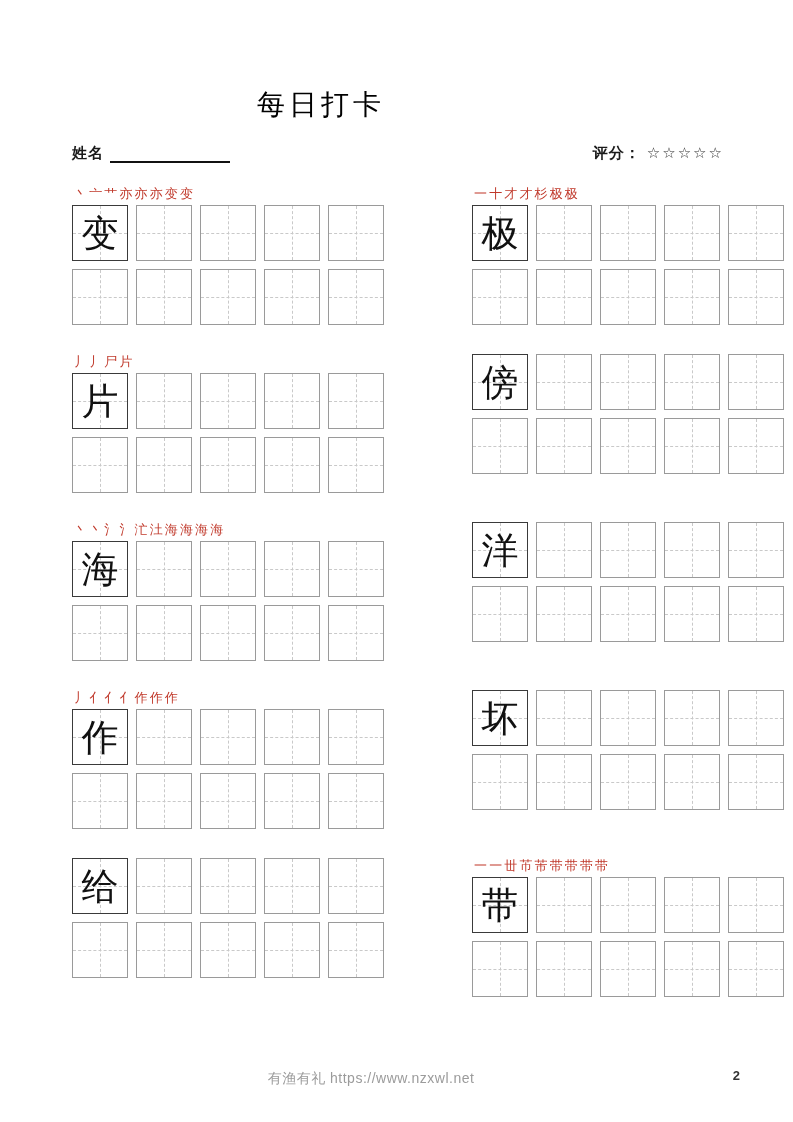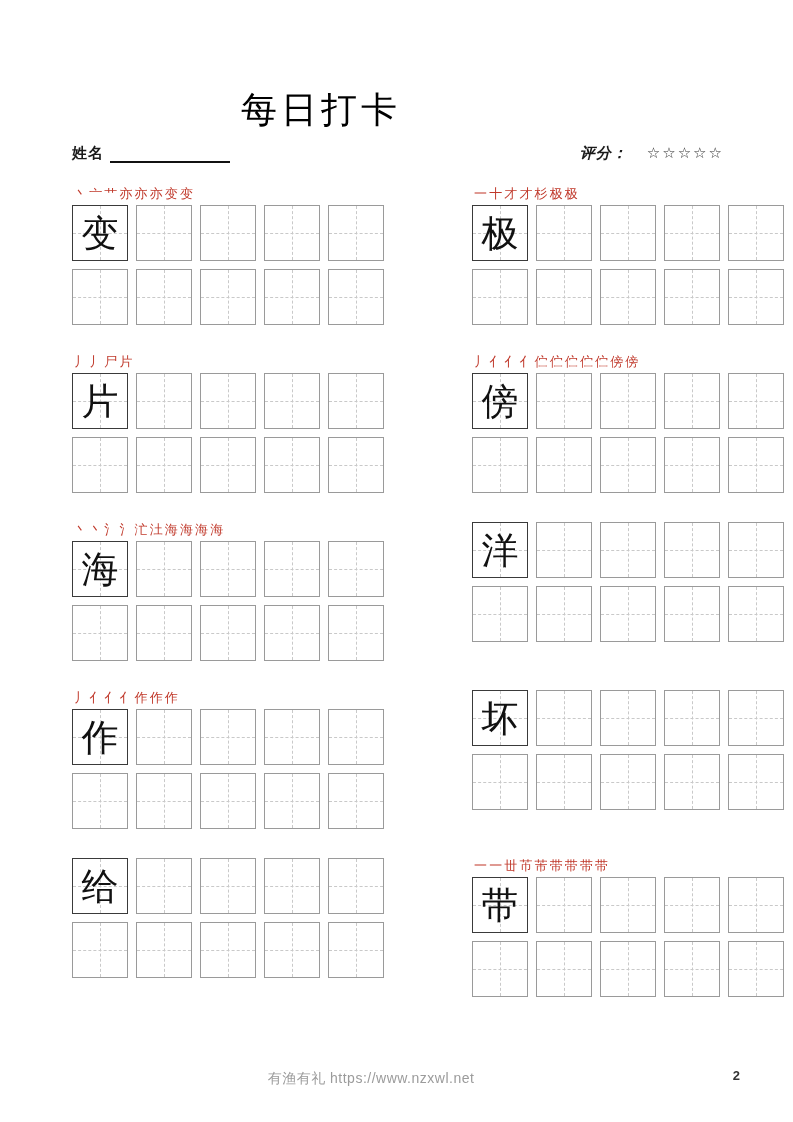--- a/index.html
+++ b/index.html
@@ -23,21 +23,21 @@
     box-sizing: border-box;
   }
 
   
   .title {
     position: absolute;
     top: 86px;
     left: 0;
     width: 642px;
     text-align: center;
-    font-size: 36px;
+    font-size: 28px;
     letter-spacing: 4px;
     font-family: "DejaVu Serif", serif;
     font-weight: 500;
     color: #000;
   }
 
   
   .info-row {
     position: absolute;
     top: 144px;
@@ -68,22 +68,21 @@
     top: 0;
     display: flex;
     align-items: center;
     gap: 2px;
   }
   .score-label {
     font-size: 15px;
     font-weight: bold;
     font-family: "DejaVu Serif", serif;
     letter-spacing: 1px;
-    margin-right: 17px;
-    font-style: italic;
+    margin-right: 4px;
   }
   .star {
     font-size: 15px;
     line-height: 15px;
     color: #333;
   }
 
   
   .blocks {
     position: absolute;
@@ -393,21 +392,20 @@
               <span class="v"></span>
               <span class="h"></span>
             </div>
           <div class="cell">
               <span class="v"></span>
               <span class="h"></span>
             </div>
         </div>
       </div>
       <div class="block">
-        <div class="stroke-line">丿 亻 亻 亻 伫 伫 伫 伫 伫 傍 傍</div>
         <div class="cells">
           <div class="cell primary">
               <span class="v"></span>
               <span class="h"></span>
               <span class="glyph">傍</span>
             </div>
           <div class="cell">
               <span class="v"></span>
               <span class="h"></span>
             </div>

